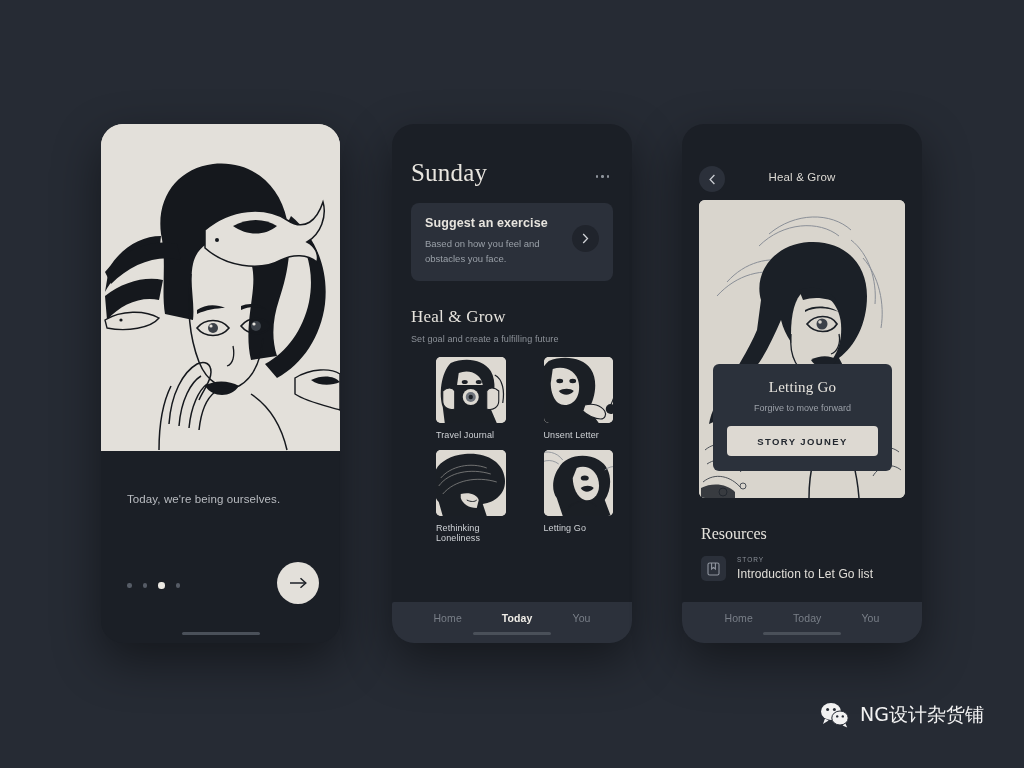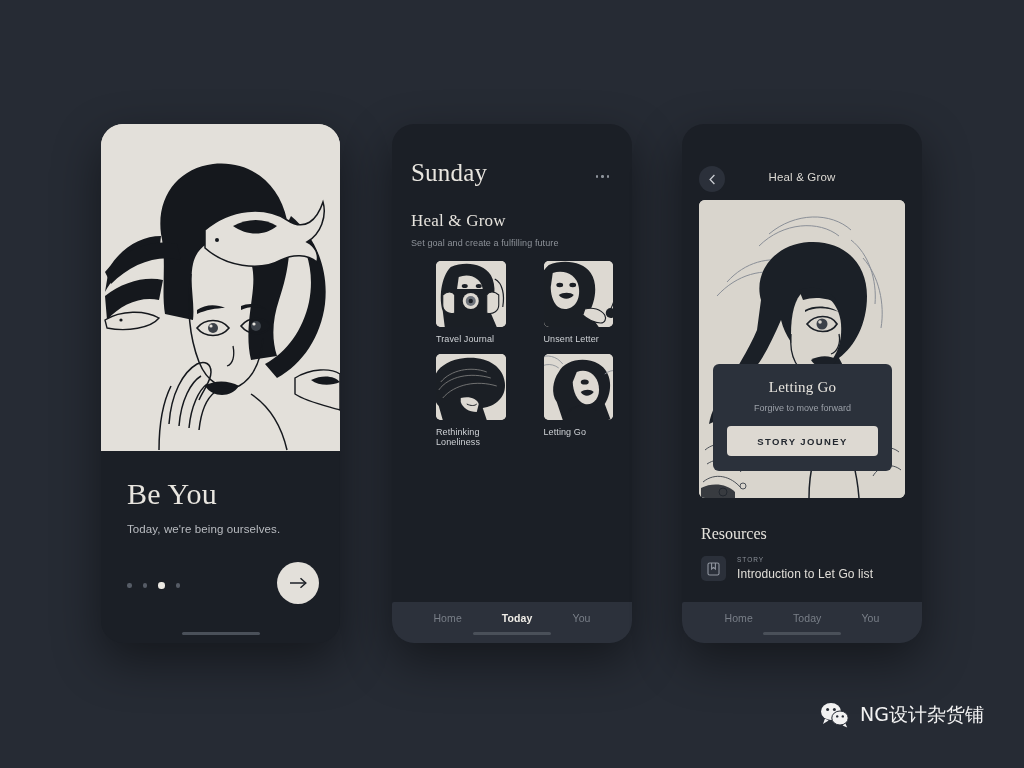--- a/index.html
+++ b/index.html
@@ -227,21 +227,20 @@
       <g fill="#e3e0da" stroke="#15181d" stroke-width="1.4">
         <path d="M194 254 C210 244 230 244 239 250 L239 286 C226 282 206 278 194 270 Z"></path>
       </g>
       <g fill="#15181d">
         <path d="M210 256 C222 250 234 252 239 258 C230 262 218 262 210 256 Z"></path>
       </g>
     </svg>
   </div>
 
   <div class="p1-text">
-    <div class="p1-title serif">Be You</div>
     <div class="p1-sub">Today, we're being ourselves.</div>
   </div>
 
   <div class="dots">
     <span class="dot"></span>
     <span class="dot"></span>
     <span class="dot on"></span>
     <span class="dot"></span>
   </div>
 
@@ -260,20 +259,31 @@
 
     <div class="p2-head">
       <div class="p2-day serif">Sunday</div>
       <div class="kebab">
         <i></i>
           <i></i>
           <i></i>
       </div>
     </div>
 
+    <div class="sug-card">
+      <div>
+        <div class="sug-title">Suggest an exercise</div>
+        <div class="sug-sub">Based on how you feel and obstacles you face.</div>
+      </div>
+      <div class="chevron-circle">
+        <svg width="7" height="11" viewBox="0 0 7 11">
+          <path d="M1.2 1l4.3 4.5L1.2 10" stroke="#cfd2d6" stroke-width="1.3" fill="none"></path>
+        </svg>
+      </div>
+    </div>
 
     <div class="sec-title serif">Heal &amp; Grow</div>
     <div class="sec-sub">Set goal and create a fulfilling future</div>
 
     <div class="grid">
 
       <div class="g-card">
         <div class="g-thumb">
           <svg viewBox="0 0 100 66" width="100%" height="100%" preserveAspectRatio="xMidYMid slice">
             <rect width="100" height="66" fill="#ddd9d2"></rect>

